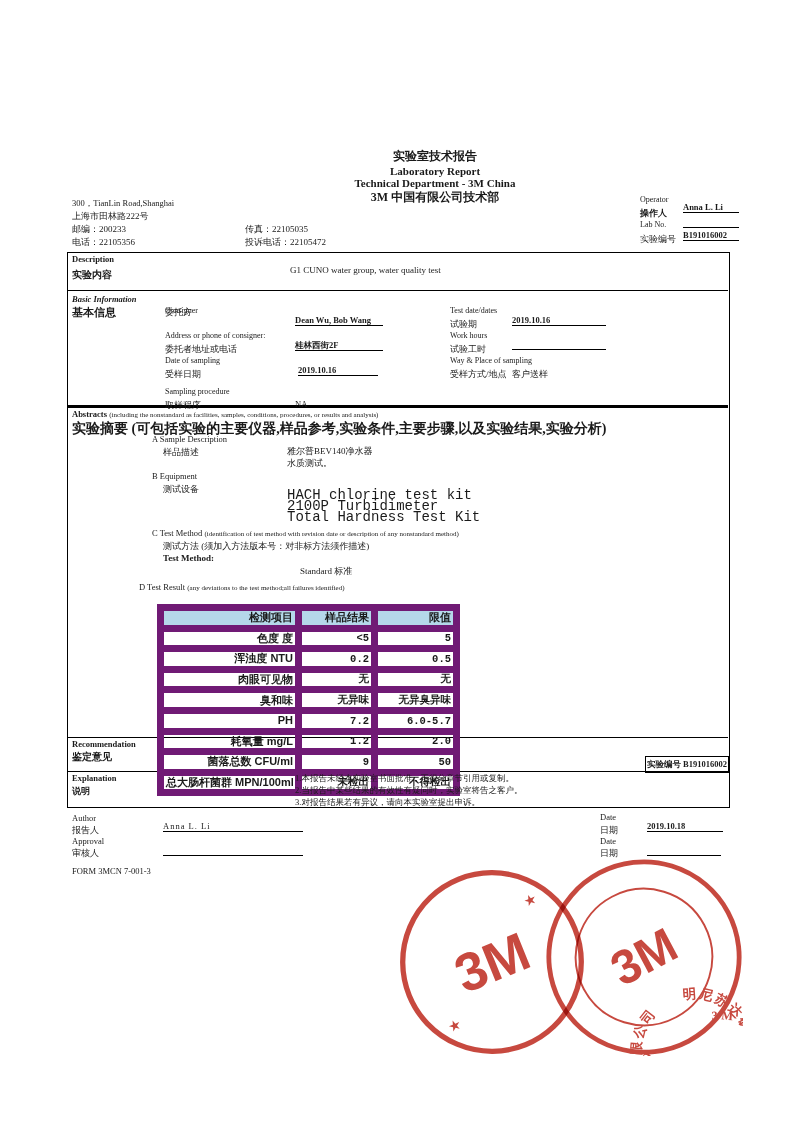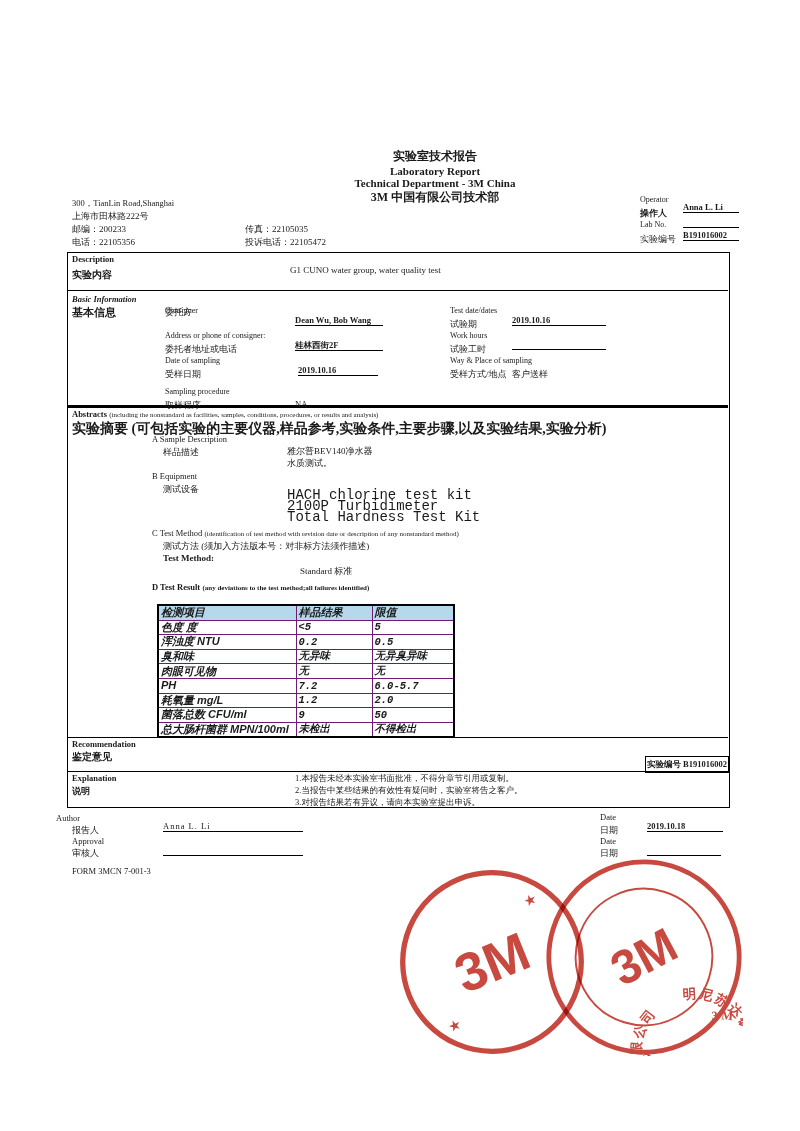--- a/index.html
+++ b/index.html
@@ -14,23 +14,23 @@
   .t9{font-size:9px;}
   .t95{font-size:14px;}
   .t10{font-size:10px;text-align:center;}
   .t11{font-size:11px;}
   .t12{font-size:12px;}
   .mono{font-family:"Liberation Mono","DejaVu Sans Mono",monospace;}
   .u{display:inline-block;border-bottom:1px solid #000;line-height:10px;vertical-align:bottom;}
   .hline{position:absolute;background:#000;height:1px;}
   .mainbox{position:absolute;border:1.5px solid #000;}
   .results{border-collapse:collapse;border:2px solid #000;table-layout:fixed;}
-  .results th,.results td{border:1px solid #701a75;text-align:left;font-weight:bold;
+  .results th,.results td{border:7px solid #701a75;text-align:right;font-weight:bold;
         font-size:11px;height:13.6px;padding:0 2px;line-height:1;overflow:hidden;
-        font-family:"Liberation Sans","DejaVu Sans",sans-serif;font-style:italic;}
+        font-family:"Liberation Sans","DejaVu Sans",sans-serif;}
   .results td.v{font-family:"Liberation Mono","DejaVu Sans Mono",monospace;font-size:10.5px;}
   .labno-box{position:absolute;border:1px solid #000;text-align:center;font-weight:bold;font-size:8.5px;line-height:14px;}
   .stamp{position:absolute;opacity:0.88;mix-blend-mode:multiply;}
   .stamp svg{display:block;}
 </style>
 </head>
 <body>
 
 <div class="page">
 
@@ -123,21 +123,21 @@
   <div class="abs mono t95" style="left:287px;top:509px;">Total Hardness Test Kit</div>
 
   <div class="abs" style="left:152px;top:528px;">
     <span class="t85">C Test Method</span>
     <span class="t7">(identification of test method with revision date or description of any nonstandard method)</span>
   </div>
   <div class="abs t9" style="left:163px;top:540px;">测试方法 (须加入方法版本号：对非标方法须作描述)</div>
   <div class="abs b t9" style="left:163px;top:553px;">Test Method:</div>
   <div class="abs t9" style="left:300px;top:565px;">Standard 标准</div>
 
-  <div class="abs" style="left:152px;top:582px;font-weight:bold;">
+  <div class="abs" style="left:139px;top:582px;">
     <span class="t85">D Test Result</span>
     <span class="t7">(any deviations to the test method;all failures identified)</span>
   </div>
 
   <table class="abs results" style="left:157px;top:604px;width:296px;">
     <colgroup>
         <col style="width:138px;">
         <col style="width:76px;">
         <col style="width:82px;">
       </colgroup>
@@ -151,28 +151,28 @@
       <td>色度 度</td>
       <td class="v">&lt;5</td>
       <td class="v">5</td>
     </tr>
     <tr>
       <td>浑浊度 NTU</td>
       <td class="v">0.2</td>
       <td class="v">0.5</td>
     </tr>
     <tr>
+      <td>肉眼可见物</td>
+      <td class="v">无</td>
+      <td class="v">无</td>
+    </tr>
+    <tr>
       <td>臭和味</td>
       <td class="v">无异味</td>
       <td class="v">无异臭异味</td>
-    </tr>
-    <tr>
-      <td>肉眼可见物</td>
-      <td class="v">无</td>
-      <td class="v">无</td>
     </tr>
     <tr>
       <td>PH</td>
       <td class="v">7.2</td>
       <td class="v">6.0-5.7</td>
     </tr>
     <tr>
       <td>耗氧量 mg/L</td>
       <td class="v">1.2</td>
       <td class="v">2.0</td>
@@ -196,21 +196,21 @@
     <span>实验编号</span>
     <span>B191016002</span>
   </div>
 
   <div class="abs b t85" style="left:72px;top:773px;">Explanation</div>
   <div class="abs b t9" style="left:72px;top:785px;">说明</div>
   <div class="abs t85" style="left:295px;top:773px;">1.本报告未经本实验室书面批准，不得分章节引用或复制。</div>
   <div class="abs t85" style="left:295px;top:785px;">2.当报告中某些结果的有效性有疑问时，实验室将告之客户。</div>
   <div class="abs t85" style="left:295px;top:797px;">3.对报告结果若有异议，请向本实验室提出申诉。</div>
 
-  <div class="abs t85" style="left:56px;top:813px;">Author</div>
+  <div class="abs t85" style="left:72px;top:813px;">Author</div>
   <div class="abs t9" style="left:72px;top:824px;">报告人</div>
   <div class="abs" style="left:163px;top:821px;"><span class="u t85" style="width:140px;letter-spacing:1px;">Anna L. Li</span></div>
   <div class="abs t85" style="left:72px;top:836px;">Approval</div>
   <div class="abs t9" style="left:72px;top:847px;">审核人</div>
   <div class="abs" style="left:163px;top:846px;"><span class="u t85" style="width:140px;"></span></div>
 
   <div class="abs t85" style="left:600px;top:812px;">Date</div>
   <div class="abs t9" style="left:600px;top:824px;">日期</div>
   <div class="abs" style="left:647px;top:821px;"><span class="u b t85" style="width:76px;">2019.10.18</span></div>
   <div class="abs t85" style="left:600px;top:836px;">Date</div>

